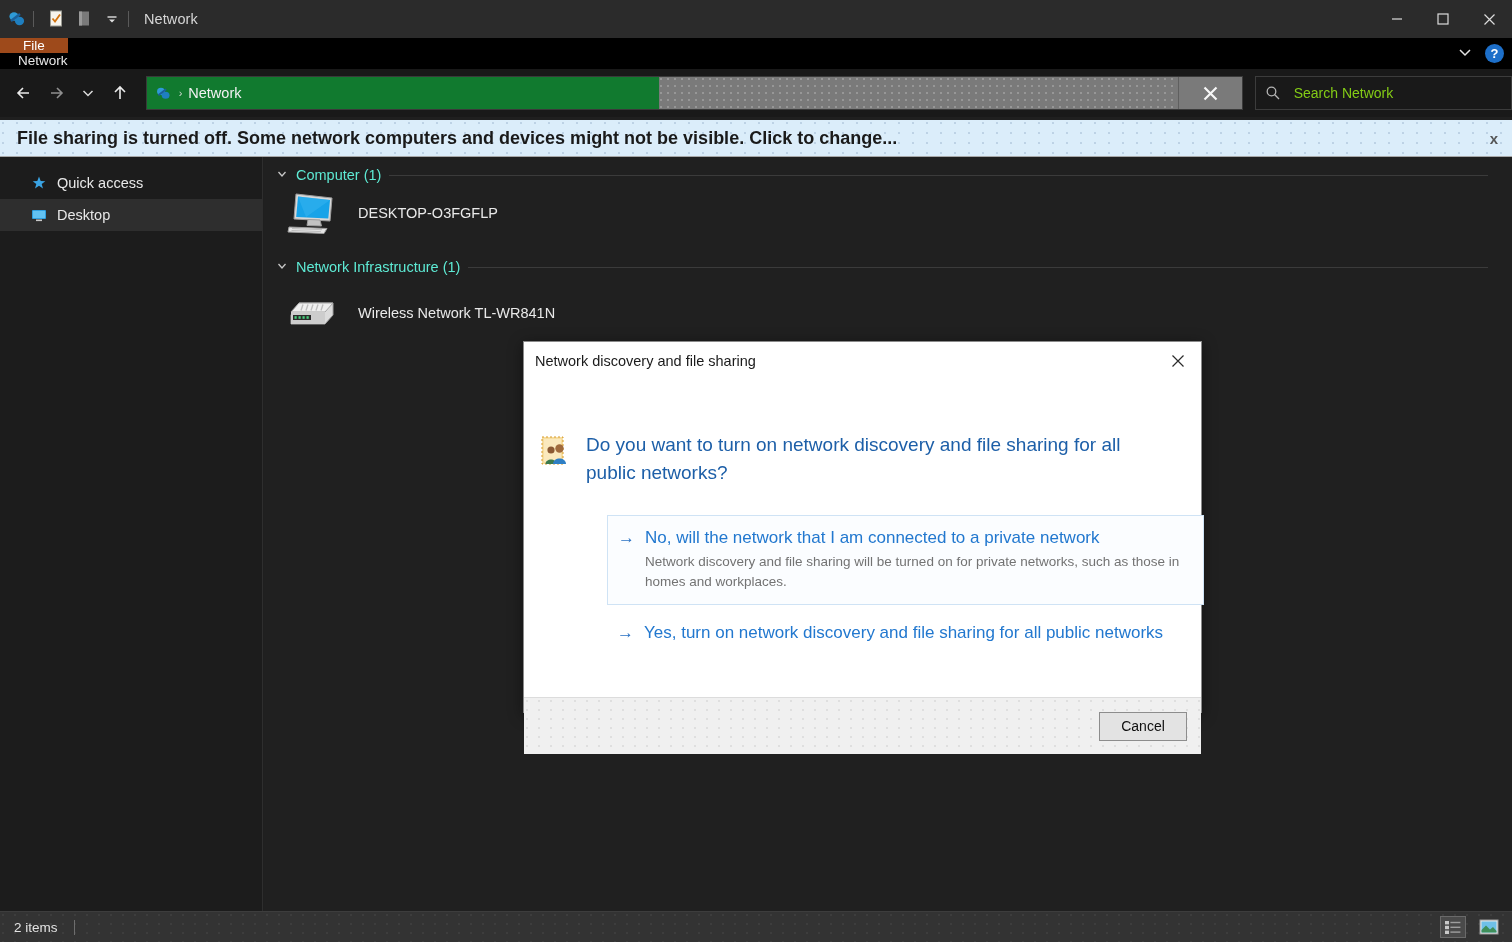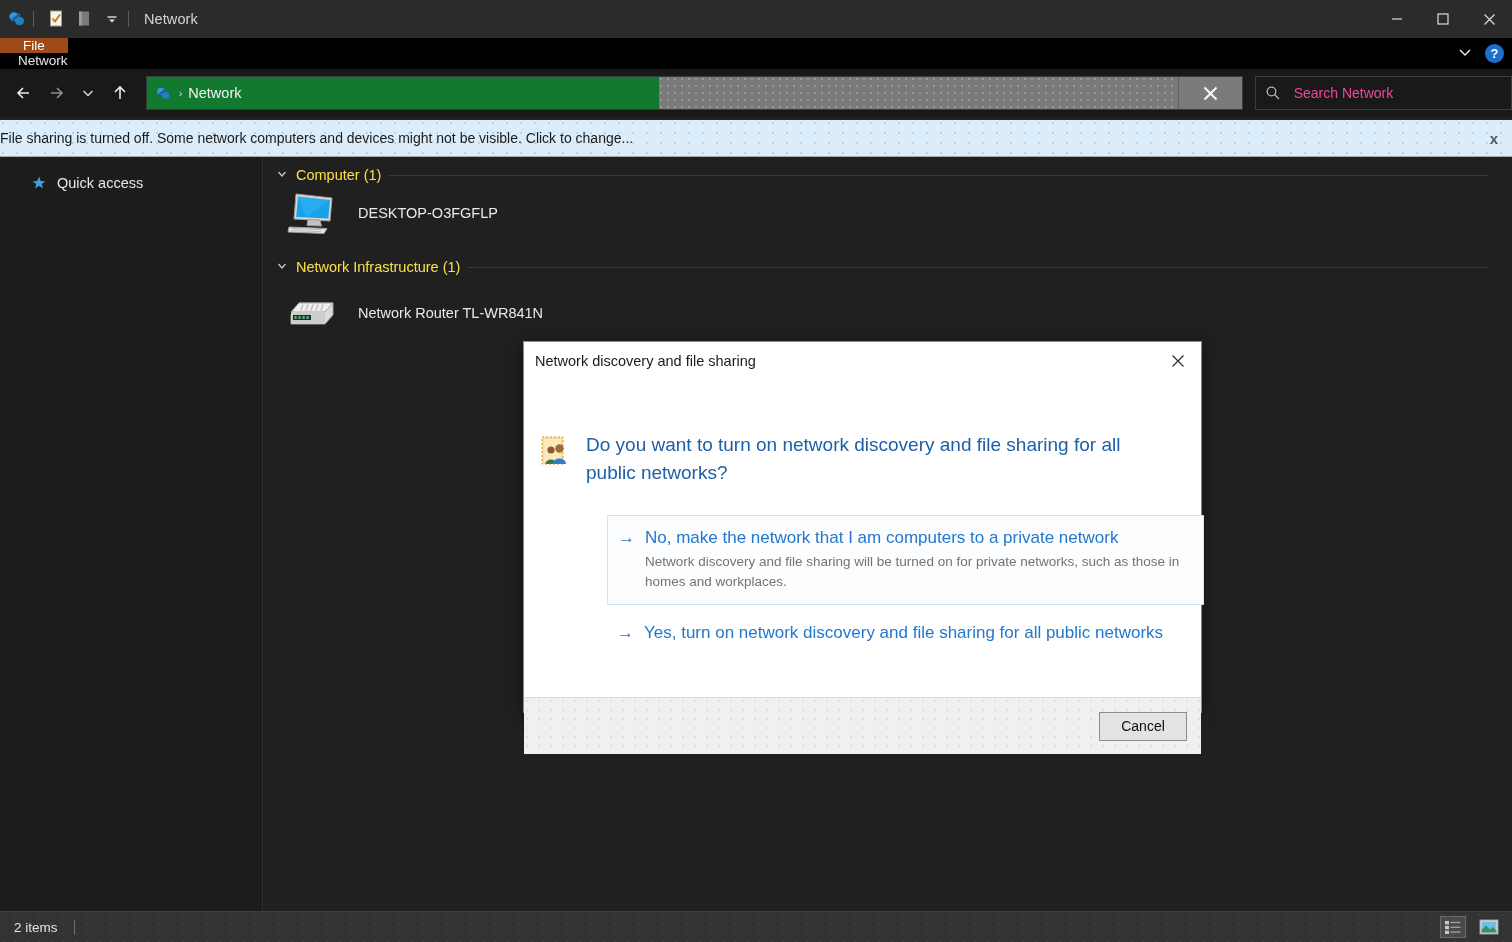--- a/index.html
+++ b/index.html
@@ -102,32 +102,32 @@
     background: #7a7a7a; z-index: 3;
     display: flex; align-items: center; justify-content: center;
     color: #f4f4f4;
     border-left: 1px solid #5f5f5f;
   }
   #searchbox {
     margin-left: 12px; width: 258px; height: 34px;
     border: 1px solid #3c3c3c; background: #191919;
     display: flex; align-items: center;
   }
-  #search-ph { color: #ec4899; font-size: 14px; margin-left: 8px; }
+  #search-ph { color: #84cc16; font-size: 14px; margin-left: 8px; }
 
   
   #infobar {
     position: absolute; left: 0; top: 120px; width: 1512px; height: 37px;
     background:
       radial-gradient(circle at 3px 3px, rgba(120,150,180,.30) 1px, transparent 1.3px) 0 0/14px 10px,
       #dbedfa;
     border-bottom: 1px solid #a8a8a8;
     display: flex; align-items: center;
   }
-  #infobar-text { color: #1a1a1a; font-size: 14px; margin-left: 0; }
+  #infobar-text { color: #1a1a1a; font-size: 18px; margin-left: 17px; font-weight: bold; }
   #infobar-close {
     position: absolute; right: 14px; top: 50%; transform: translateY(-50%);
     color: #555; font-size: 15px; font-weight: bold;
   }
 
   
   #sidebar {
     position: absolute; left: 0; top: 157px; width: 263px; bottom: 31px;
     background: #1c1c1c; border-right: 1px solid #2e2e2e;
     padding-top: 10px;
@@ -138,21 +138,21 @@
   }
   .side-item.selected { background: #2e2e2e; }
   .side-ico { width: 18px; height: 18px; display: flex; align-items: center; justify-content: center; }
 
   #content {
     position: absolute; left: 264px; top: 157px; right: 0; bottom: 31px;
     background: #202020; overflow: hidden;
   }
   .grouphdr {
     display: flex; align-items: center; gap: 8px;
-    margin: 10px 0 2px 12px; color: #fde047; font-size: 14.5px;
+    margin: 10px 0 2px 12px; color: #5eead4; font-size: 14.5px;
   }
   .grouphdr .chev { color: #c7c7c7; font-size: 11px; }
   .grouphdr .rule { flex: 1; height: 1px; background: #3b3b3b; margin-right: 24px; }
   .itemrow { display: flex; align-items: center; margin: 6px 0 0 20px; gap: 18px; }
   .item-ico { width: 56px; height: 48px; display: flex; align-items: center; justify-content: center; }
   .item-label { color: #e9e9e9; font-size: 14.5px; }
 
   
   #statusbar {
     position: absolute; left: 0; bottom: 0; width: 1512px; height: 31px;
@@ -338,20 +338,30 @@
 
 <div id="sidebar">
   <div class="side-item">
     <span class="side-ico">
       <svg width="16" height="16" viewBox="0 0 16 16">
         <path d="M8 1.5 L9.7 6 L14.3 6.2 L10.7 9 L12 13.5 L8 10.8 L4 13.5 L5.3 9 L1.7 6.2 L6.3 6 Z" fill="#3aa3e3"></path>
       </svg>
     </span>
     <span>Quick access</span>
   </div>
+  <div class="side-item selected">
+    <span class="side-ico">
+      <svg width="16" height="16" viewBox="0 0 16 16">
+        <rect x="1" y="3" width="14" height="9" rx="1" fill="#2f9fe0"></rect>
+        <rect x="2" y="4" width="12" height="7" fill="#62c2f2"></rect>
+        <rect x="5" y="12.5" width="6" height="1.6" fill="#c9c9c9"></rect>
+      </svg>
+    </span>
+    <span>Desktop</span>
+  </div>
 </div>
 
 <div id="content">
 
   <div class="grouphdr">
     <span class="chev">
       <svg width="12" height="12" viewBox="0 0 12 12">
           <path d="M2.5 4 L6 8 L9.5 4" stroke="#c7c7c7" stroke-width="1.3" fill="none"></path>
         </svg>
     </span>
@@ -390,21 +400,21 @@
         <path d="M14 10 L48 10 L40 19 L6 19 Z" fill="#efefef" stroke="#a6a6a6"></path>
         <path d="M18 11.5 L16 17.5 M23 11.5 L21 17.5 M28 11.5 L26 17.5 M33 11.5 L31 17.5 M38 11.5 L36 17.5" stroke="#bdbdbd" stroke-width="1.4"></path>
         <rect x="6" y="19" width="34" height="12" fill="#cdcdcd"></rect>
         <rect x="8" y="22" width="18" height="5" fill="#2b2b2b"></rect>
         <rect x="9.5" y="23.2" width="2.2" height="2.6" fill="#48d07e"></rect>
         <rect x="13.5" y="23.2" width="2.2" height="2.6" fill="#48d07e"></rect>
         <rect x="17.5" y="23.2" width="2.2" height="2.6" fill="#48d07e"></rect>
         <rect x="21.5" y="23.2" width="2.2" height="2.6" fill="#48d07e"></rect>
       </svg>
     </span>
-    <span class="item-label">Network Router TL-WR841N</span>
+    <span class="item-label">Wireless Network TL-WR841N</span>
   </div>
 </div>
 
 <div id="dialog">
   <div id="dlg-titlebar">
     <div id="dlg-title">Network discovery and file sharing</div>
     <div id="dlg-close">
       <svg width="14" height="14" viewBox="0 0 14 14">
           <path d="M1.5 1.5 L12.5 12.5 M12.5 1.5 L1.5 12.5" stroke="#2b2b2b" stroke-width="1.2"></path>
         </svg>
@@ -423,21 +433,21 @@
           <path d="M13 29 C13 21.5 26 21.5 26 29 Z" fill="#2f7fc4"></path>
         </svg>
       </span>
       <span id="dlg-q-text">Do you want to turn on network discovery and file sharing for all public networks?</span>
     </div>
 
     <div id="dlg-options">
       <div class="dlg-opt hover">
         <span class="arrow">→</span>
         <span>
-          <span class="opt-main">No, make the network that I am computers to a private network</span>
+          <span class="opt-main">No, will the network that I am connected to a private network</span>
           <span class="opt-sub" style="display:block">Network discovery and file sharing will be turned on for private networks, such as those in homes and workplaces.</span>
         </span>
       </div>
       <div class="dlg-opt" style="padding-top:16px">
         <span class="arrow">→</span>
         <span>
           <span class="opt-main">Yes, turn on network discovery and file sharing for all public networks</span>
         </span>
       </div>
     </div>

